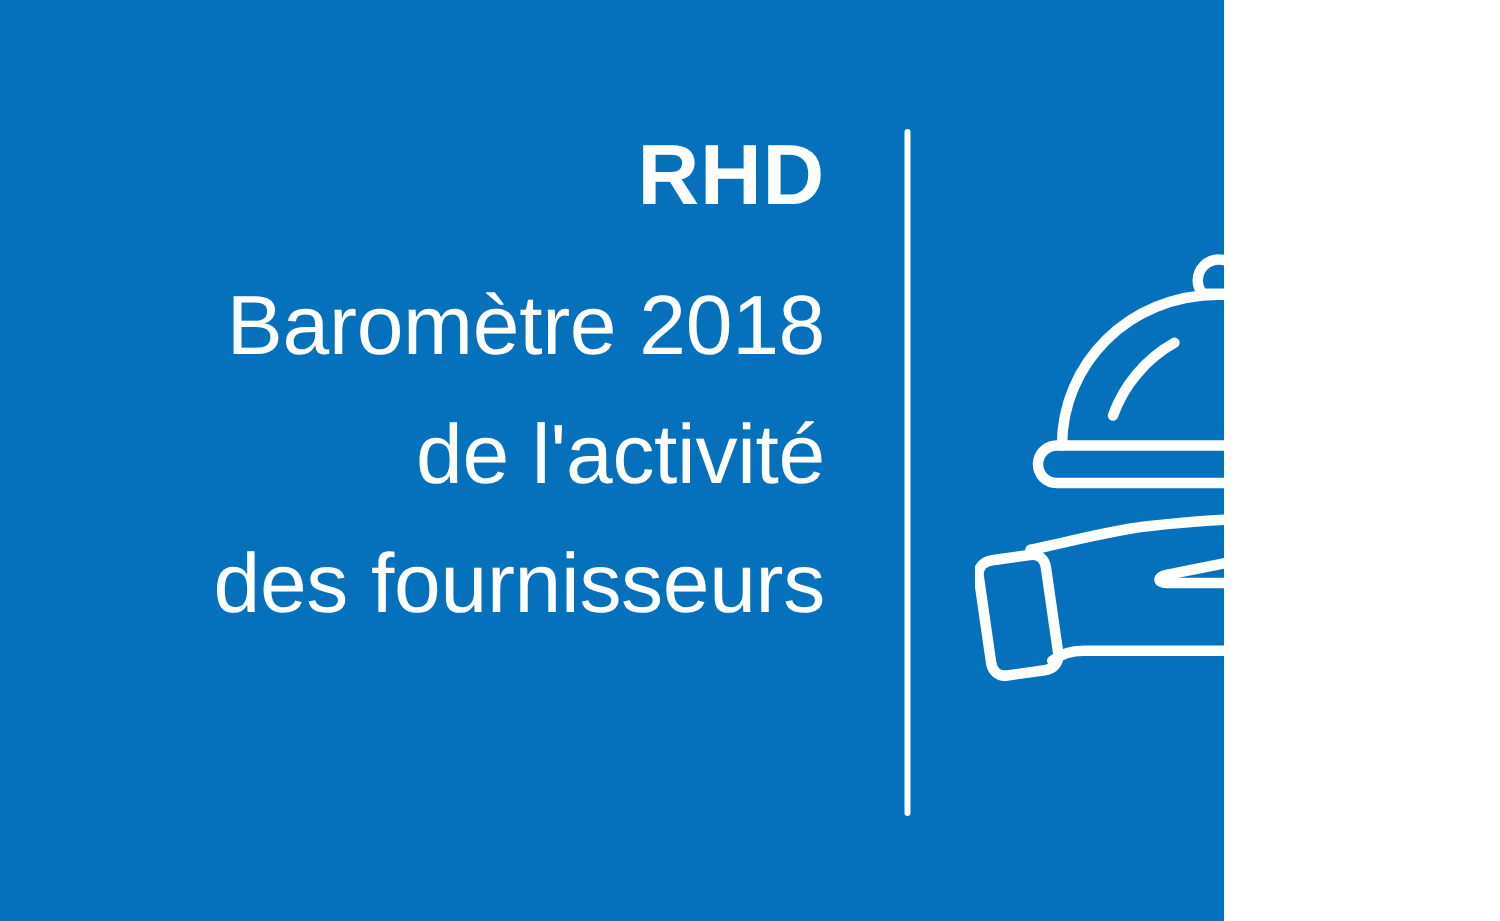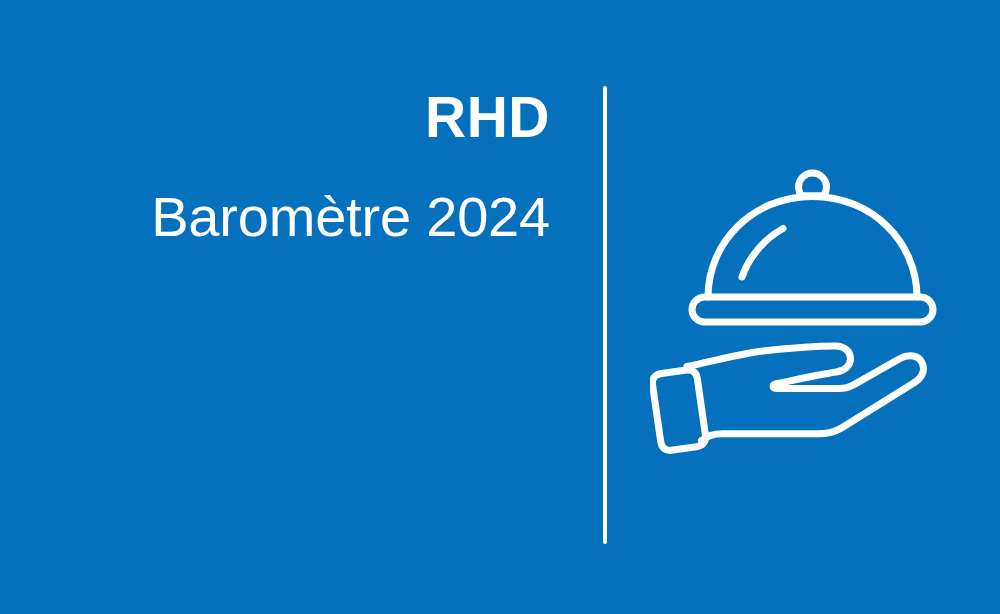--- a/index.html
+++ b/index.html
@@ -3,21 +3,21 @@
 <meta charset="utf-8">
 <title>RHD Baromètre 2024</title>
 <style>
   html, body {
     margin: 0;
     padding: 0;
     background: #ffffff;
   }
   #poster {
     position: relative;
-    width: 1000px;
+    width: 816px;
     height: 614px;
     overflow: hidden;
     font-family: "Liberation Sans", "DejaVu Sans", sans-serif;
     background: #0570BC;
   }
 
   
   .text-block {
     position: absolute;
     left: 60px;
@@ -78,21 +78,23 @@
 </style>
 </head>
 <body>
 
 <div id="poster">
 
   <div class="text-block">
     <div class="brand-title">RHD</div>
 
     <div class="subtitle-lines">
-      <div class="subtitle-line">Baromètre 2024</div>
+      <div class="subtitle-line">Baromètre 2018</div>
+      <div class="subtitle-line">de l'activité</div>
+      <div class="subtitle-line">des fournisseurs</div>
     </div>
   </div>
 
   <div class="divider"></div>
 
   <div class="icon-wrap">
     <svg viewBox="0 0 310 310" xmlns="http://www.w3.org/2000/svg" fill="none" stroke="#FFFFFF" stroke-width="7" stroke-linecap="round" stroke-linejoin="round">
 
       <path d="M148.5 37 a14 14 0 0 1 28 0 a14 14 0 0 1 -3.2 8.8 h-21.6 A14 14 0 0 1 148.5 37 Z"></path>
 

